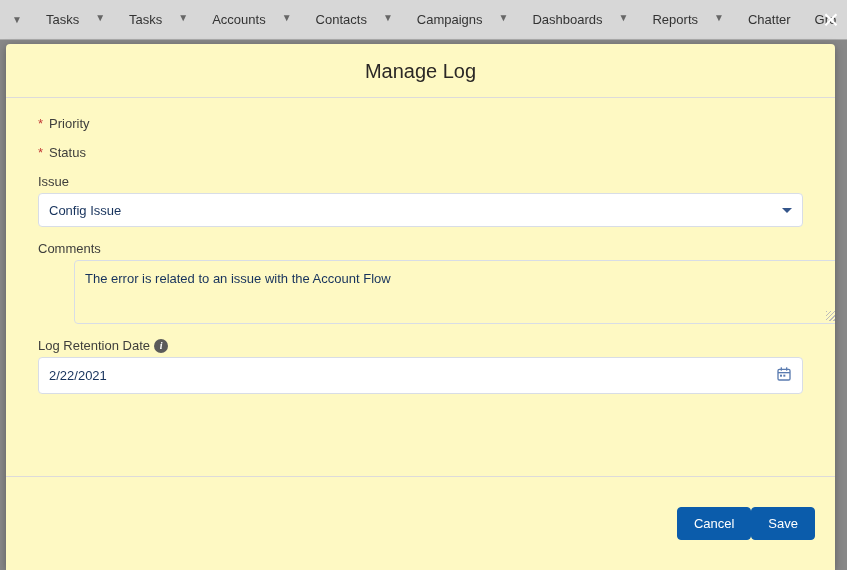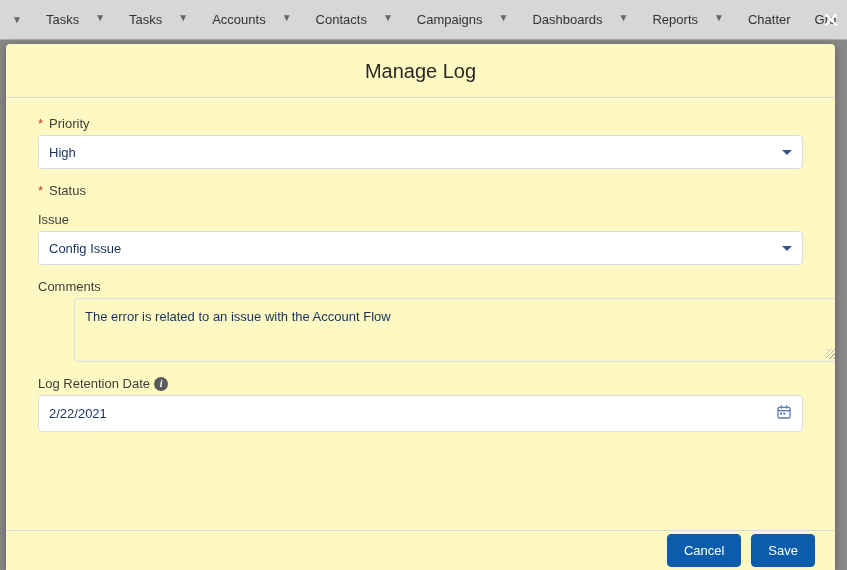--- a/index.html
+++ b/index.html
@@ -140,24 +140,23 @@
       align-items: center;
       justify-content: center;
       font-size: 10px;
       font-weight: bold;
       font-style: italic;
       font-family: Georgia, serif;
     }
     .cal-icon { color: #5a7bb0; }
     .modal-footer {
       border-top: 1px solid #dddbda;
-      padding: 3px 20px;
+      padding: 30px 20px;
       display: flex;
       justify-content: flex-end;
-      gap: 10px;
     }
     .btn {
       padding: 8px 16px;
       border-radius: 4px;
       font-size: 13px;
       cursor: pointer;
       border: 1px solid #0b5cab;
     }
     .btn-cancel {
       background: #0b5cab;
@@ -221,24 +220,20 @@
   <div class="modal-header">
     <div class="modal-title">Manage Log</div>
   </div>
 
   <div class="modal-body">
 
     <div class="field">
       <div class="field-label">
         <span class="required-star">*</span>
         <span>Priority</span>
-      </div>
-      <div class="select-box">
-        <span class="select-val">High</span>
-        <span class="tri-down"></span>
       </div>
     </div>
 
     <div class="field">
       <div class="field-label">
         <span class="required-star">*</span>
         <span>Status</span>
       </div>
     </div>
 

